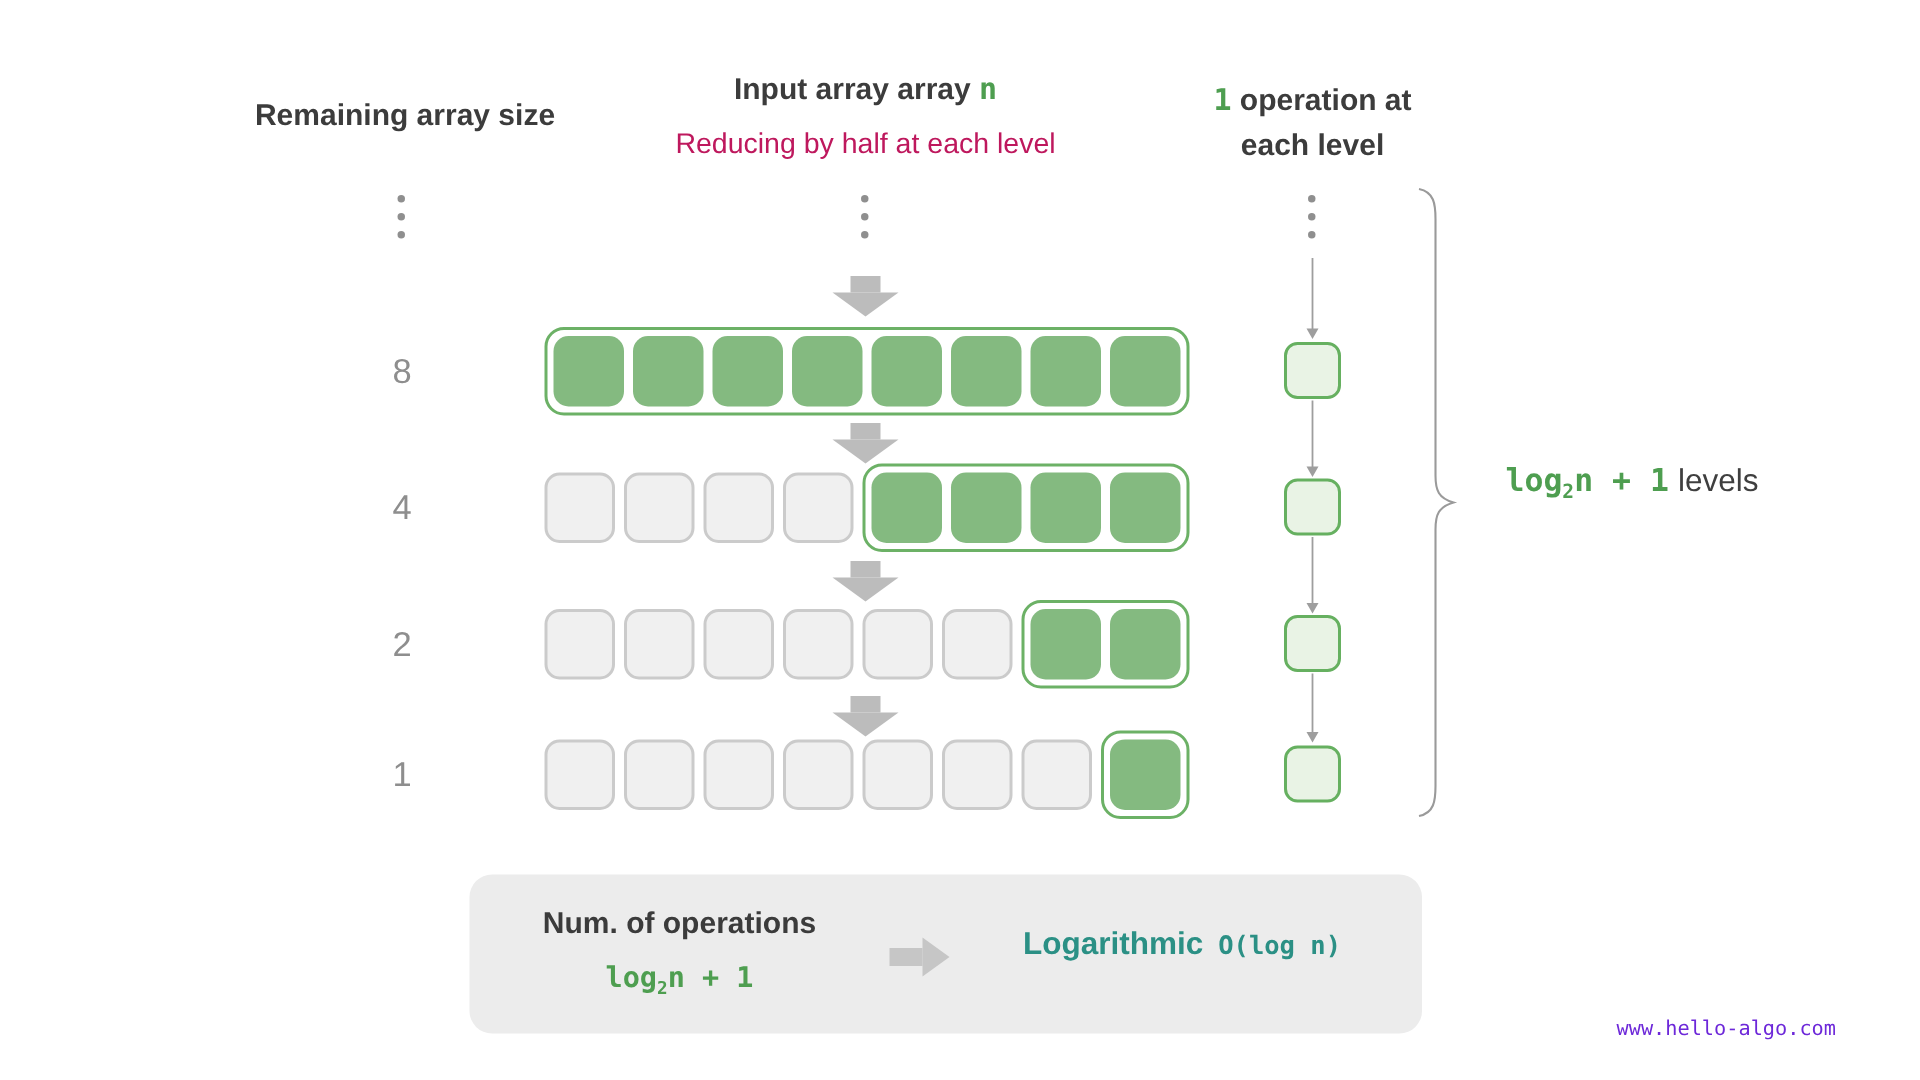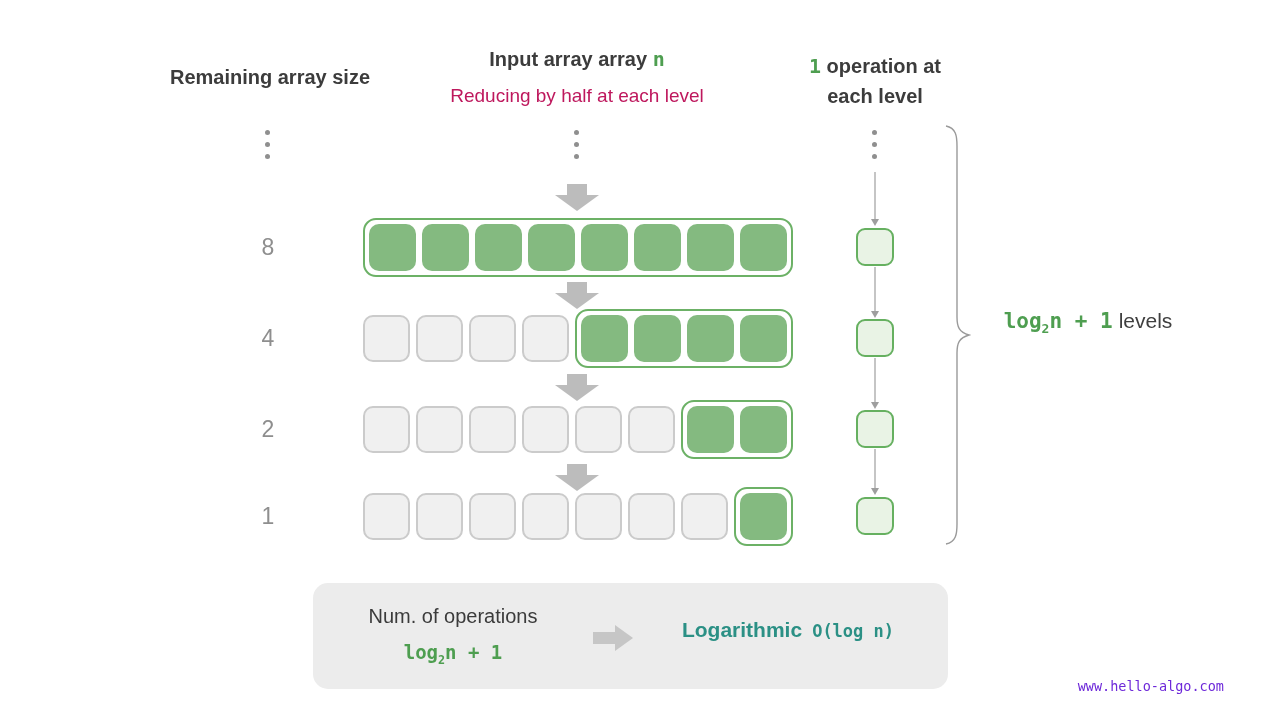--- a/index.html
+++ b/index.html
@@ -45,21 +45,21 @@
   
   .brace-label { position:absolute; left:988px; top:306px; width:200px; text-align:center; font-size:21px; color:#3f3f3f; line-height:29px; }
   .brace-label .formula { font-family:"DejaVu Sans Mono", monospace; font-weight:700; }
   .brace-label .rest { margin-left:6px; }
 
   
   .summary { position:absolute; left:313px; top:583px; width:635px; height:106px; background:#ececec; border-radius:15px; }
   .sum-col { position:absolute; text-align:center; }
   .sum-left  { left:10px;  top:22px; width:260px; }
   .sum-right { left:330px; top:22px; width:290px; }
-  .sum-title { font-size:20px; font-weight:400; color:#3b3b3b; }
+  .sum-title { font-size:20px; font-weight:700; color:#3b3b3b; }
   .sum-formula { margin-top:13px; font-size:19px; font-weight:700; }
   .sum-right .sum-formula { font-size:21px; }
   .sum-right .bigO { font-family:"DejaVu Sans Mono", monospace; font-size:17px; margin-left:10px; }
   .flow-arrow { position:absolute; left:280px; top:42px; display:flex; align-items:center; }
   .flow-arrow .stem { width:22px; height:12px; background:#c6c6c6; }
   .flow-arrow .head { width:0; height:0; border-top:13px solid transparent; border-bottom:13px solid transparent; border-left:18px solid #c6c6c6; }
 
   .watermark { position:absolute; right:44px; top:678px; font-family:"DejaVu Sans Mono", monospace; font-size:13.5px; color:#6d28d9; }
 </style>
 </head>

